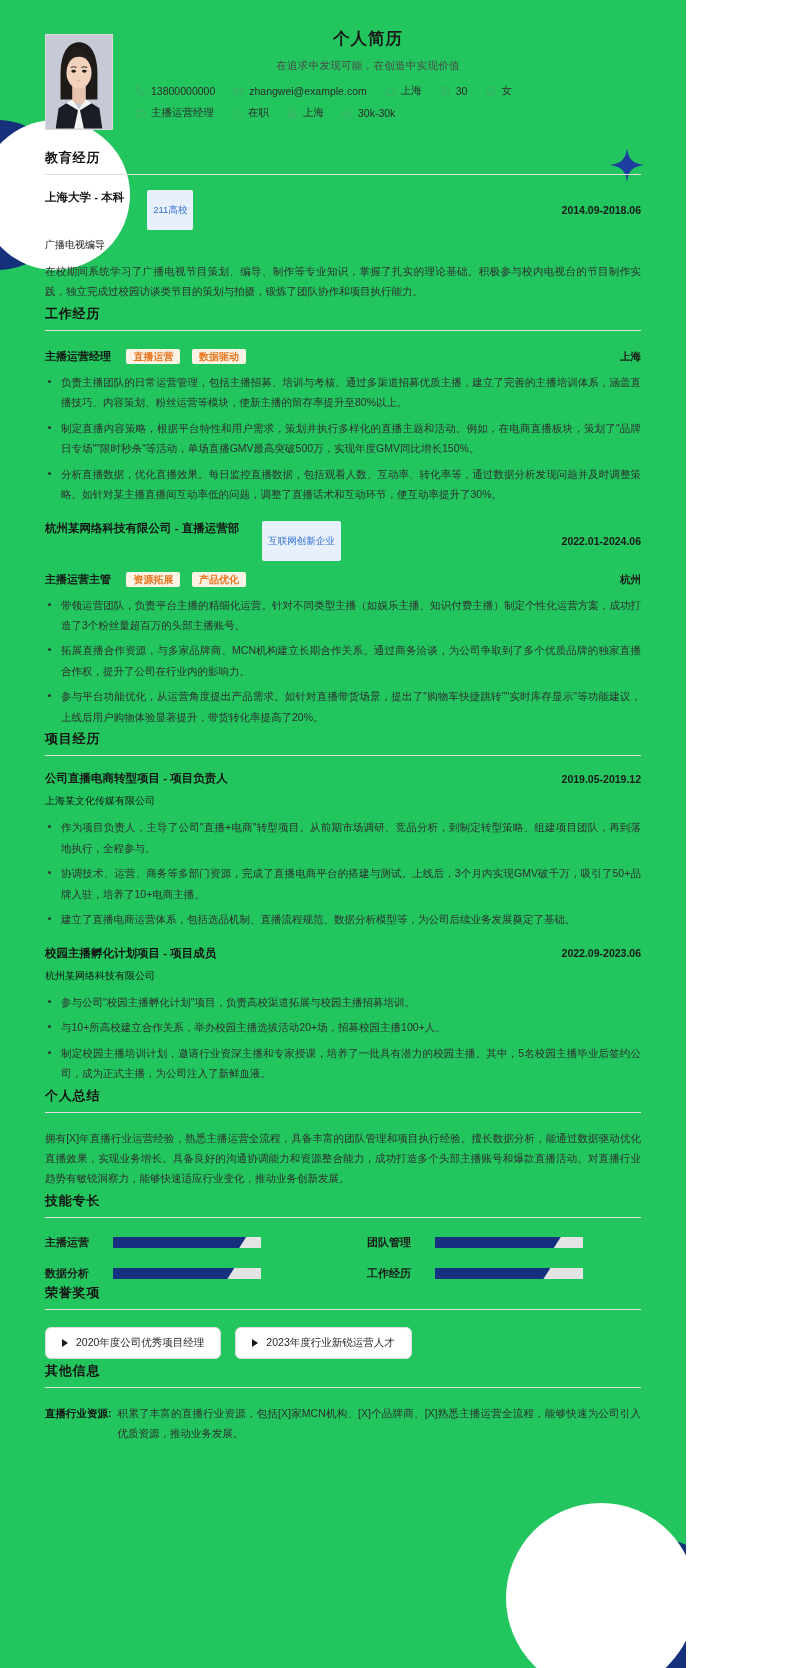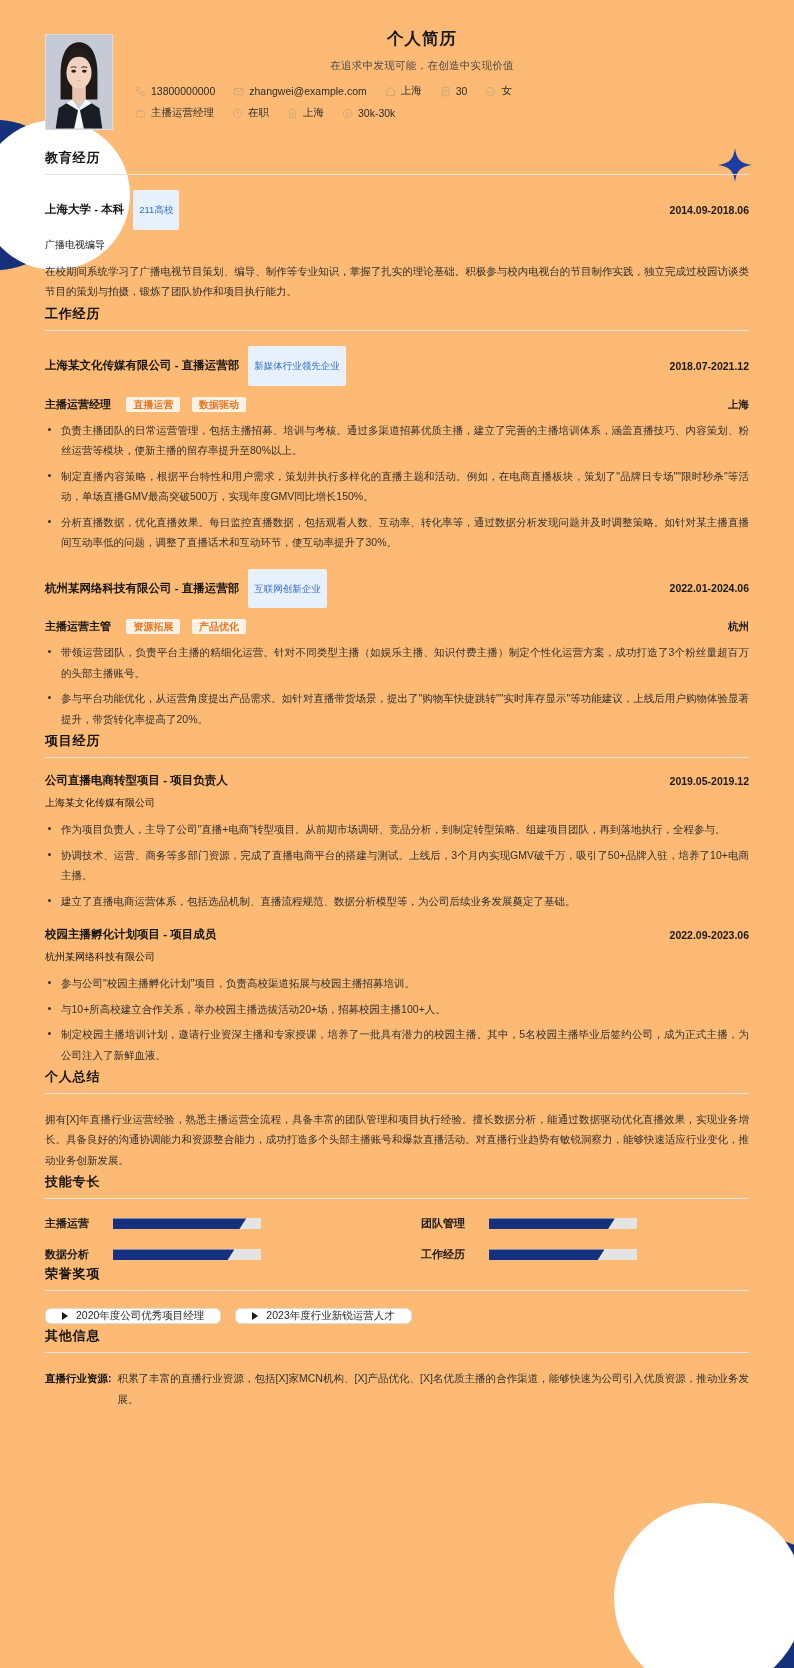--- a/index.html
+++ b/index.html
@@ -4,23 +4,23 @@
 <style>
   * { box-sizing: border-box; margin: 0; padding: 0; }
   html, body {
     width: 794px;
     font-family: "Liberation Sans", "DejaVu Sans", sans-serif;
     background: #ffffff;
     color: #1a1a1a;
   }
   .page {
     position: relative;
-    width: 794px;
+    width: 686px;
     min-height: 1668px;
-    background: #fdba74;
+    background: #22c55e;
     overflow: hidden;
   }
 
   
   .deco-arc-left {
     position: absolute;
     left: -78px;
     top: 120px;
     width: 150px;
     height: 150px;
@@ -167,22 +167,21 @@
   .entry { margin-bottom: 16px; }
   .entry:last-child { margin-bottom: 0; }
   .entry-line1 {
     display: flex;
     align-items: center;
     justify-content: space-between;
     margin-bottom: 8px;
   }
   .entry-left {
     display: flex;
-    align-items: center;
-    gap: 9px;
+    gap: 23px;
     flex-wrap: wrap;
   }
   .entry-title {
     font-size: 11.5px;
     font-weight: 700;
     color: #141414;
   }
   .badge-blue {
     font-size: 9.5px;
     color: #2f6fd0;
@@ -310,21 +309,21 @@
     gap: 14px;
     flex-wrap: wrap;
     padding-top: 2px;
   }
   .honor-chip {
     display: inline-flex;
     align-items: center;
     gap: 8px;
     border: 1px solid #dcdcdc;
     border-radius: 6px;
-    padding: 0 16px;
+    padding: 8px 16px;
     font-size: 10.5px;
     color: #1f1f1f;
     background: #fff;
     white-space: nowrap;
   }
   .honor-tri {
     width: 0; height: 0;
     border-left: 6px solid #1a1a1a;
     border-top: 4px solid transparent;
     border-bottom: 4px solid transparent;
@@ -510,27 +509,20 @@
         <div class="entry-sub">广播电视编导</div>
         <div class="entry-desc">在校期间系统学习了广播电视节目策划、编导、制作等专业知识，掌握了扎实的理论基础。积极参与校内电视台的节目制作实践，独立完成过校园访谈类节目的策划与拍摄，锻炼了团队协作和项目执行能力。</div>
       </div>
     </div>
 
     <div class="section">
       <div class="section-head">工作经历</div>
       <div class="section-rule"></div>
 
       <div class="entry">
-        <div class="entry-line1">
-          <div class="entry-left">
-            <span class="entry-title">上海某文化传媒有限公司 - 直播运营部</span>
-            <span class="badge-blue">新媒体行业领先企业</span>
-          </div>
-          <span class="entry-date">2018.07-2021.12</span>
-        </div>
         <div class="entry-line2">
           <div>
             <span class="role-name">主播运营经理</span>
             <span class="tag-orange">直播运营</span>
             <span class="tag-orange">数据驱动</span>
           </div>
           <span class="entry-loc">上海</span>
         </div>
         <ul class="bullets">
           <li>负责主播团队的日常运营管理，包括主播招募、培训与考核。通过多渠道招募优质主播，建立了完善的主播培训体系，涵盖直播技巧、内容策划、粉丝运营等模块，使新主播的留存率提升至80%以上。</li>
@@ -550,20 +542,21 @@
         <div class="entry-line2">
           <div>
             <span class="role-name">主播运营主管</span>
             <span class="tag-orange">资源拓展</span>
             <span class="tag-orange">产品优化</span>
           </div>
           <span class="entry-loc">杭州</span>
         </div>
         <ul class="bullets">
           <li>带领运营团队，负责平台主播的精细化运营。针对不同类型主播（如娱乐主播、知识付费主播）制定个性化运营方案，成功打造了3个粉丝量超百万的头部主播账号。</li>
+          <li>拓展直播合作资源，与多家品牌商、MCN机构建立长期合作关系。通过商务洽谈，为公司争取到了多个优质品牌的独家直播合作权，提升了公司在行业内的影响力。</li>
           <li>参与平台功能优化，从运营角度提出产品需求。如针对直播带货场景，提出了"购物车快捷跳转""实时库存显示"等功能建议，上线后用户购物体验显著提升，带货转化率提高了20%。</li>
         </ul>
       </div>
     </div>
 
     <div class="section">
       <div class="section-head">项目经历</div>
       <div class="section-rule"></div>
 
       <div class="entry">
@@ -650,18 +643,18 @@
         </span>
       </div>
     </div>
 
     <div class="section">
       <div class="section-head">其他信息</div>
       <div class="section-rule"></div>
 
       <div class="other-row">
         <span class="other-label">直播行业资源:</span>
-        <span class="other-text">积累了丰富的直播行业资源，包括[X]家MCN机构、[X]产品优化、[X]名优质主播的合作渠道，能够快速为公司引入优质资源，推动业务发展。</span>
+        <span class="other-text">积累了丰富的直播行业资源，包括[X]家MCN机构、[X]个品牌商、[X]熟悉主播运营全流程，能够快速为公司引入优质资源，推动业务发展。</span>
       </div>
     </div>
 
   </div>
 </div>
 
 </body></html>

